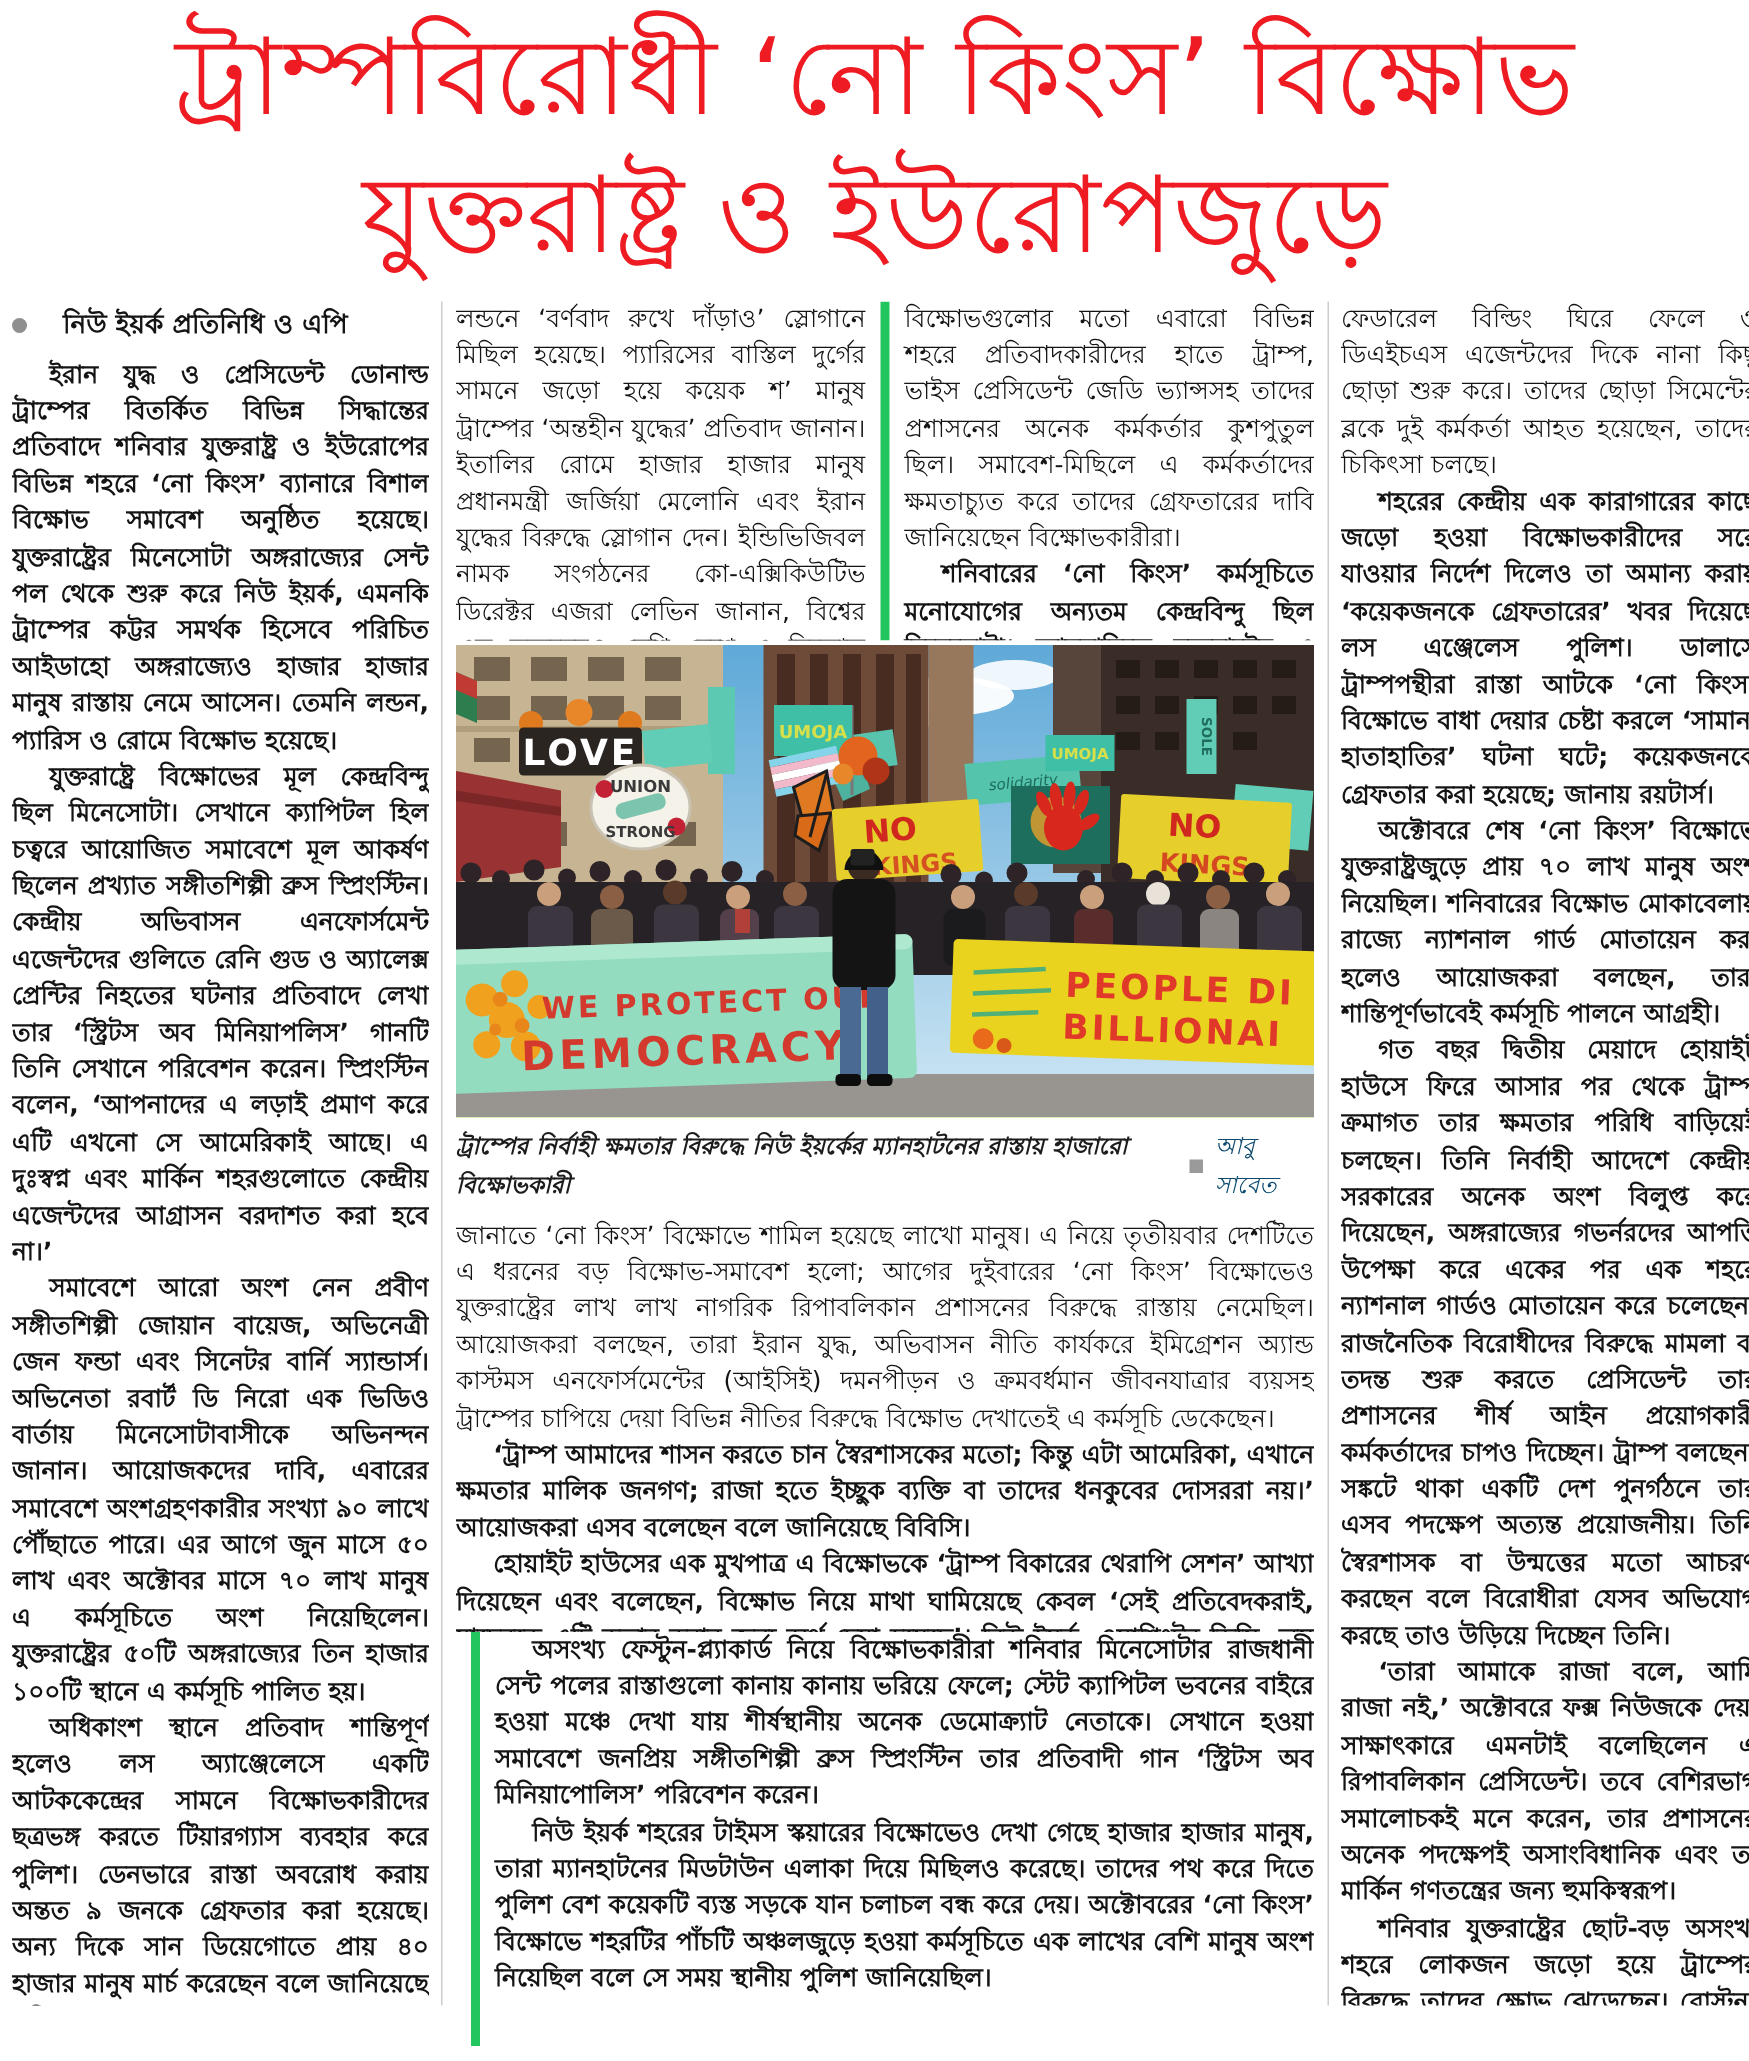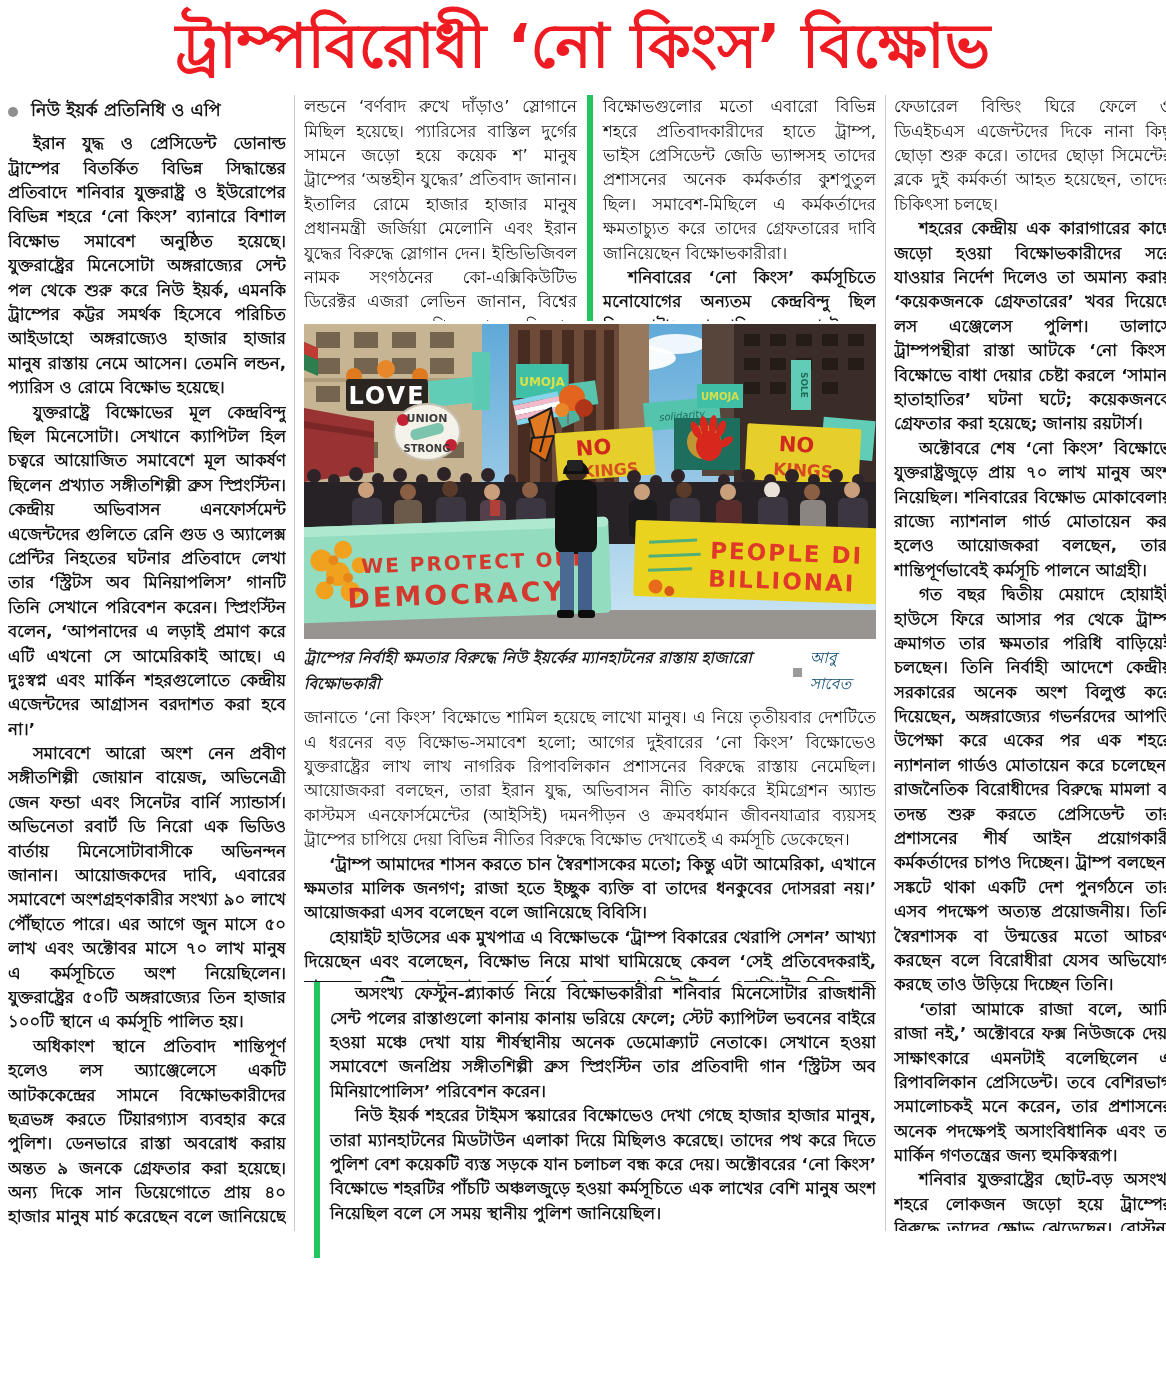--- a/index.html
+++ b/index.html
@@ -1,53 +1,54 @@
 <!DOCTYPE html>
 <html lang="bn"><head>
 <meta charset="utf-8">
 <style>
   html,body{margin:0;padding:0;background:#fff;}
   .page{position:relative;width:1166px;height:1374px;background:#fff;overflow:hidden;
         font-family:"DejaVu Sans","Liberation Sans",sans-serif;color:#141414;}
   
-  .headline{margin:6px 0 10px;text-align:center;font-weight:700;color:#ee1b22;
-            font-size:61px;line-height:1.3;letter-spacing:0;}
+  .headline{margin:6px 0 10px;text-align:center;font-weight:400;color:#ee1b22;
+            font-size:71px;line-height:1.3;letter-spacing:0;}
   
   .content{display:flex;padding:0 8px;height:1136px;align-items:stretch;}
   .col{overflow:hidden;}
   .col-outer{width:278px;flex:0 0 278px;height:100%;}
   .mid{width:572px;flex:0 0 572px;margin:0 8px;padding:0 9px;
        border-left:1px solid #ccc;border-right:1px solid #ccc;}
   .subcols{display:flex;overflow:hidden;}
   .subcol{flex:1 1 0;overflow:hidden;}
   .subcol + .subcol{border-left:6px solid #22c55e;margin-left:10px;padding-left:10px;}
   .mid-top{height:226px;}
   .mid-bottom{height:552px;flex-direction:column;}
   
-  .byline{display:flex;align-items:center;gap:13px;margin:2px 0 6px;}
+  .byline{display:flex;align-items:center;gap:24px;margin:2px 0 6px;}
   .byline .dot{width:10px;height:10px;border-radius:50%;background:#8f8f8f;flex:0 0 10px;}
   .byline .lbl{font-weight:700;font-size:17.5px;}
   
   p.para{margin:0;text-align:justify;font-size:16.6px;line-height:1.47;}
   p.ind{text-indent:1.5em;font-weight:bold;}
   
   figure.photo{margin:3px 0 0;width:572px;height:315px;overflow:hidden;background:#bef264;}
   figure.photo svg{display:block;}
   .caption{display:flex;align-items:center;gap:8px;margin:7px 0 8px;font-size:15.5px;font-style:italic;}
   .caption .cap-text{font-weight:700;color:#1c1c1c;}
   .caption .sep{width:9px;height:9px;background:#9a9a9a;flex:0 0 9px;}
   .caption .credit{color:#0c4a6e;}
 </style>
 </head>
 <body>
 
 <div class="page">
 
   <h1 class="headline">
     <span>ট্রাম্পবিরোধী ‘নো কিংস’ বিক্ষোভ</span><br>
+    <span>যুক্তরাষ্ট্র ও ইউরোপজুড়ে</span>
   </h1>
 
   <div class="content">
 
     <div class="col col-outer">
       <div class="byline">
         <span class="dot"></span>
         <span class="lbl">নিউ ইয়র্ক প্রতিনিধি ও এপি</span>
       </div>
       <p class="para ind">ইরান যুদ্ধ ও প্রেসিডেন্ট ডোনাল্ড ট্রাম্পের বিতর্কিত বিভিন্ন সিদ্ধান্তের প্রতিবাদে শনিবার যুক্তরাষ্ট্র ও ইউরোপের বিভিন্ন শহরে ‘নো কিংস’ ব্যানারে বিশাল বিক্ষোভ সমাবেশ অনুষ্ঠিত হয়েছে। যুক্তরাষ্ট্রের মিনেসোটা অঙ্গরাজ্যের সেন্ট পল থেকে শুরু করে নিউ ইয়র্ক, এমনকি ট্রাম্পের কট্টর সমর্থক হিসেবে পরিচিত আইডাহো অঙ্গরাজ্যেও হাজার হাজার মানুষ রাস্তায় নেমে আসেন। তেমনি লন্ডন, প্যারিস ও রোমে বিক্ষোভ হয়েছে।</p>

